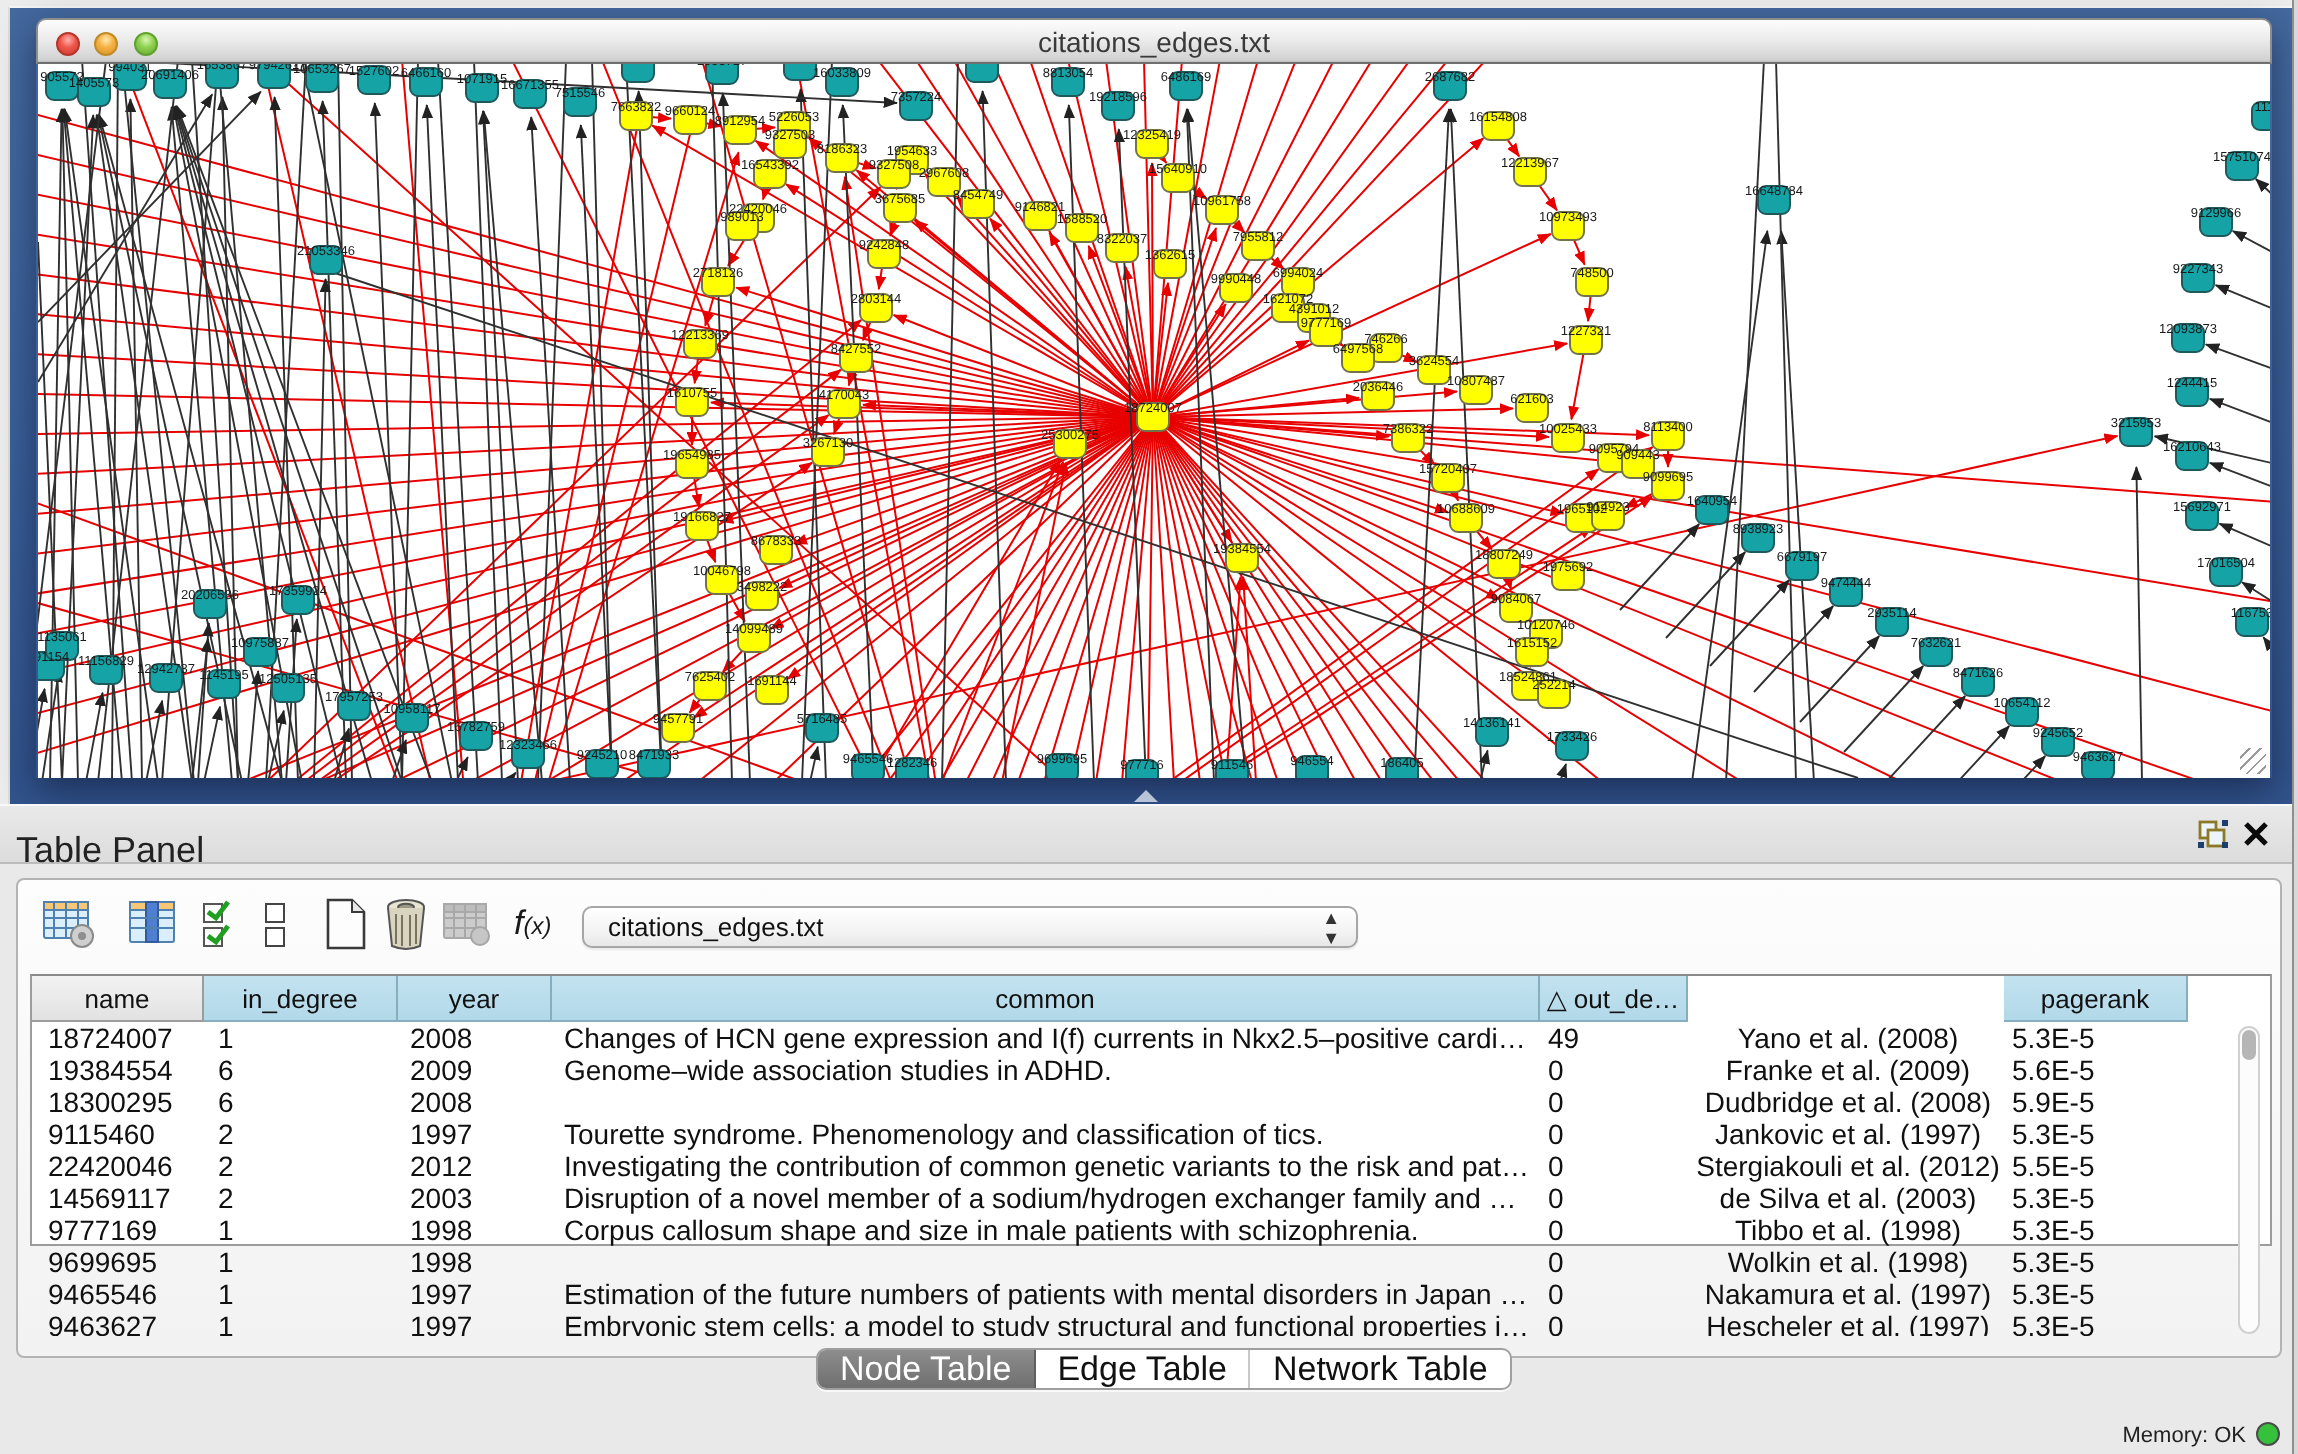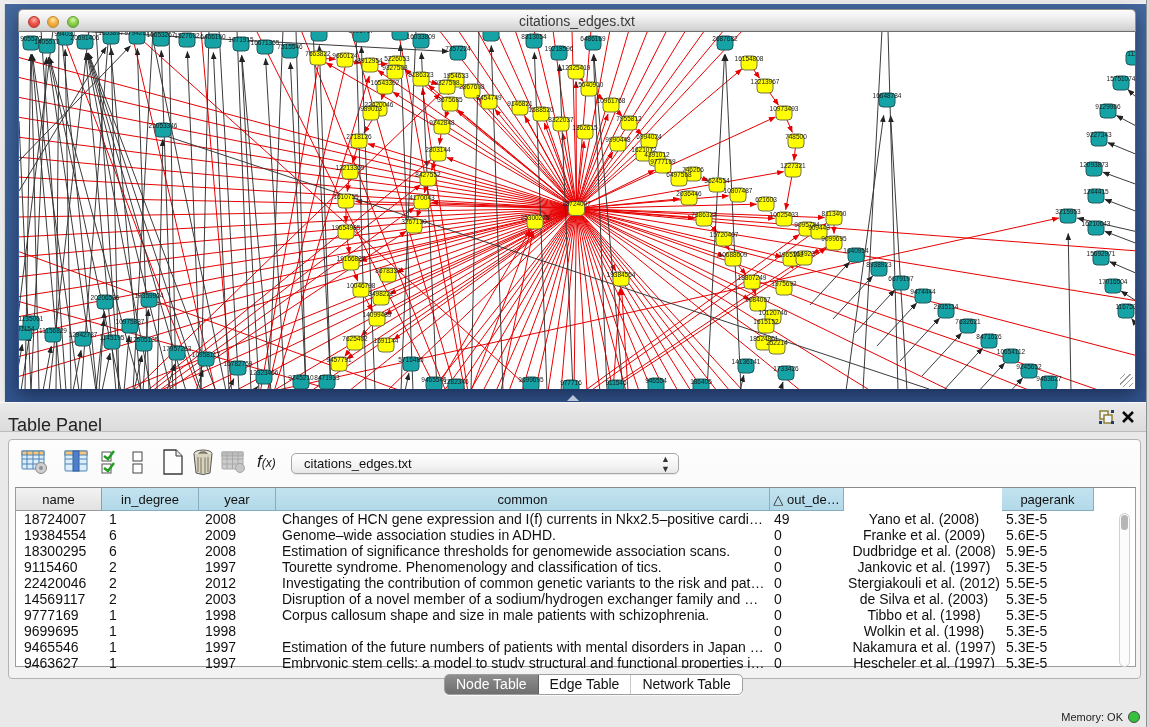--- a/index.html
+++ b/index.html
@@ -26,35 +26,35 @@
 #tph .t{position:absolute;left:8px;top:12px;font-size:18px;color:#222}
 
 #inset{position:absolute;left:8px;top:37px;width:1133px;height:240px;border:1px solid #b3b3b3;
  border-radius:4px;background:linear-gradient(180deg,#fdfdfd,#f2f2f2)}
 #toolbar{position:absolute;left:0;top:4px;width:100%;height:36px}
 .ic{position:absolute;top:5px}
 #dd{position:absolute;left:282px;top:9px;width:388px;height:21px;border:1px solid #a6a6a6;border-radius:5px;
  background:linear-gradient(180deg,#ffffff,#f1f1f1 70%,#e7e7e7);font-size:13px;color:#111;
  line-height:19px;padding-left:12px;box-shadow:0 1px 1px rgba(0,0,0,.08)}
 #dd .arr{position:absolute;right:8px;top:0;font-size:9px;line-height:10px;color:#333}
-#tbl{position:absolute;left:6px;top:47px;width:1121px;height:180px;background:#fff;border:1px solid #9c9c9c;border-top:1px solid #8a8a8a}
+#tbl{position:absolute;left:6px;top:47px;width:1121px;height:136px;background:#fff;border:1px solid #9c9c9c;border-top:1px solid #8a8a8a}
 .th{position:absolute;top:0;height:23px;background:linear-gradient(180deg,#c3e2ef,#b2d9e9);
  border-right:1px solid #86aebe;border-bottom:1px solid #86aebe;font-size:13px;color:#111;
  text-align:center;line-height:23px}
 .th0{background:linear-gradient(180deg,#f2f2f2,#e2e2e2);border-right:1px solid #9c9c9c;border-bottom:1px solid #9c9c9c}
 #rows{position:absolute;left:0;top:24px;width:1119px;height:156px;overflow:hidden;font-size:14px;color:#101010}
 .trow{position:absolute;left:0;width:100%;height:16px;line-height:15px;white-space:nowrap}
 .trow span{position:absolute;display:block;overflow:hidden;white-space:nowrap;text-overflow:ellipsis}
 .c0{left:8px;width:80px}.c1{left:93px;width:80px}.c2{left:189px;width:70px}
 .c3{left:266px;width:485px}.c4{left:758px;width:70px}.c5{left:830px;width:156px;text-align:center}
 .c6{left:990px;width:95px}
 #sbar{position:absolute;right:5px;top:25px;width:11px;height:154px;background:#fcfcfc;border:1px solid #d0d0d0;border-radius:6px}
 #sthumb{position:absolute;left:1px;top:1px;width:7px;height:15px;background:#b6b6b6;border-radius:4px}
-#tabs{position:absolute;left:444px;top:272px;height:21px;border:1px solid #9f9f9f;border-radius:5px;background:#fff;
- box-shadow:0 1px 0 rgba(255,255,255,.7);font-size:14px;color:#111}
+#tabs{position:absolute;left:408px;top:272px;height:21px;border:1px solid #9f9f9f;border-radius:5px;background:#fff;
+ box-shadow:0 1px 0 rgba(255,255,255,.7);font-size:17px;color:#111}
 .tab{float:left;height:19px;line-height:19px;padding:0 11px;border-right:1px solid #c8c8c8}
 .tab.sel{background:linear-gradient(180deg,#8d8d8d,#6f6f6f);color:#fff;border-radius:4px 0 0 4px;border-right:1px solid #5f5f5f}
 .tab.last{border-right:none;border-radius:0 4px 4px 0}
 #mem{position:absolute;right:6px;top:309px;font-size:11px;color:#222}
 #mem .dot{display:inline-block;width:12px;height:12px;border-radius:50%;background:#35c13c;border:1px solid #4c4c4c;vertical-align:-2px;margin-left:5px}
 svg text{font-family:"Liberation Sans",sans-serif}
 </style></head><body>
 <div id="mdi">
   <div id="win">
     <div id="titlebar">
@@ -755,21 +755,20 @@
             <span class="c2">2009</span>
             <span class="c3">Genome–wide association studies in ADHD.</span>
             <span class="c4">0</span>
             <span class="c5">Franke et al. (2009)</span>
             <span class="c6">5.6E-5</span>
           </div>
 <div class="trow" style="top:32px">
             <span class="c0">18300295</span>
             <span class="c1">6</span>
             <span class="c2">2008</span>
-            <span class="c3">Estimation of significance thresholds for genomewide association scans.</span>
             <span class="c4">0</span>
             <span class="c5">Dudbridge et al. (2008)</span>
             <span class="c6">5.9E-5</span>
           </div>
 <div class="trow" style="top:48px">
             <span class="c0">9115460</span>
             <span class="c1">2</span>
             <span class="c2">1997</span>
             <span class="c3">Tourette syndrome. Phenomenology and classification of tics.</span>
             <span class="c4">0</span>

